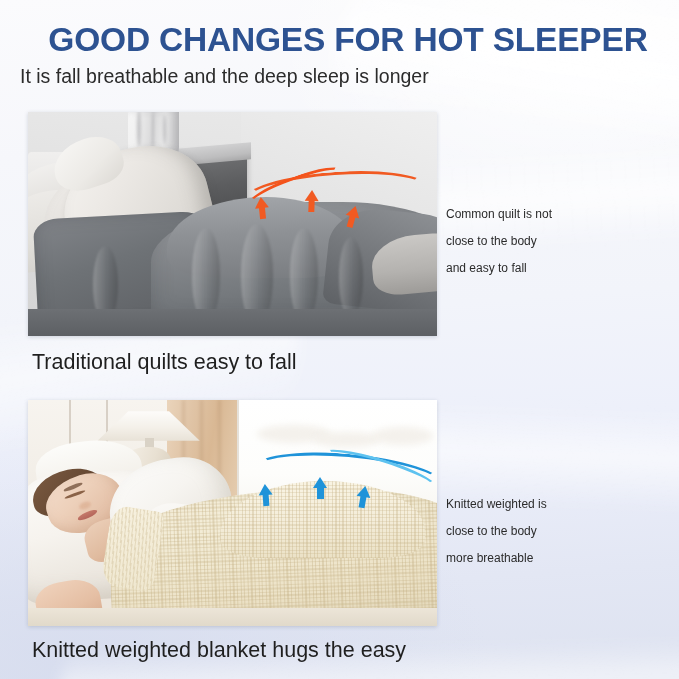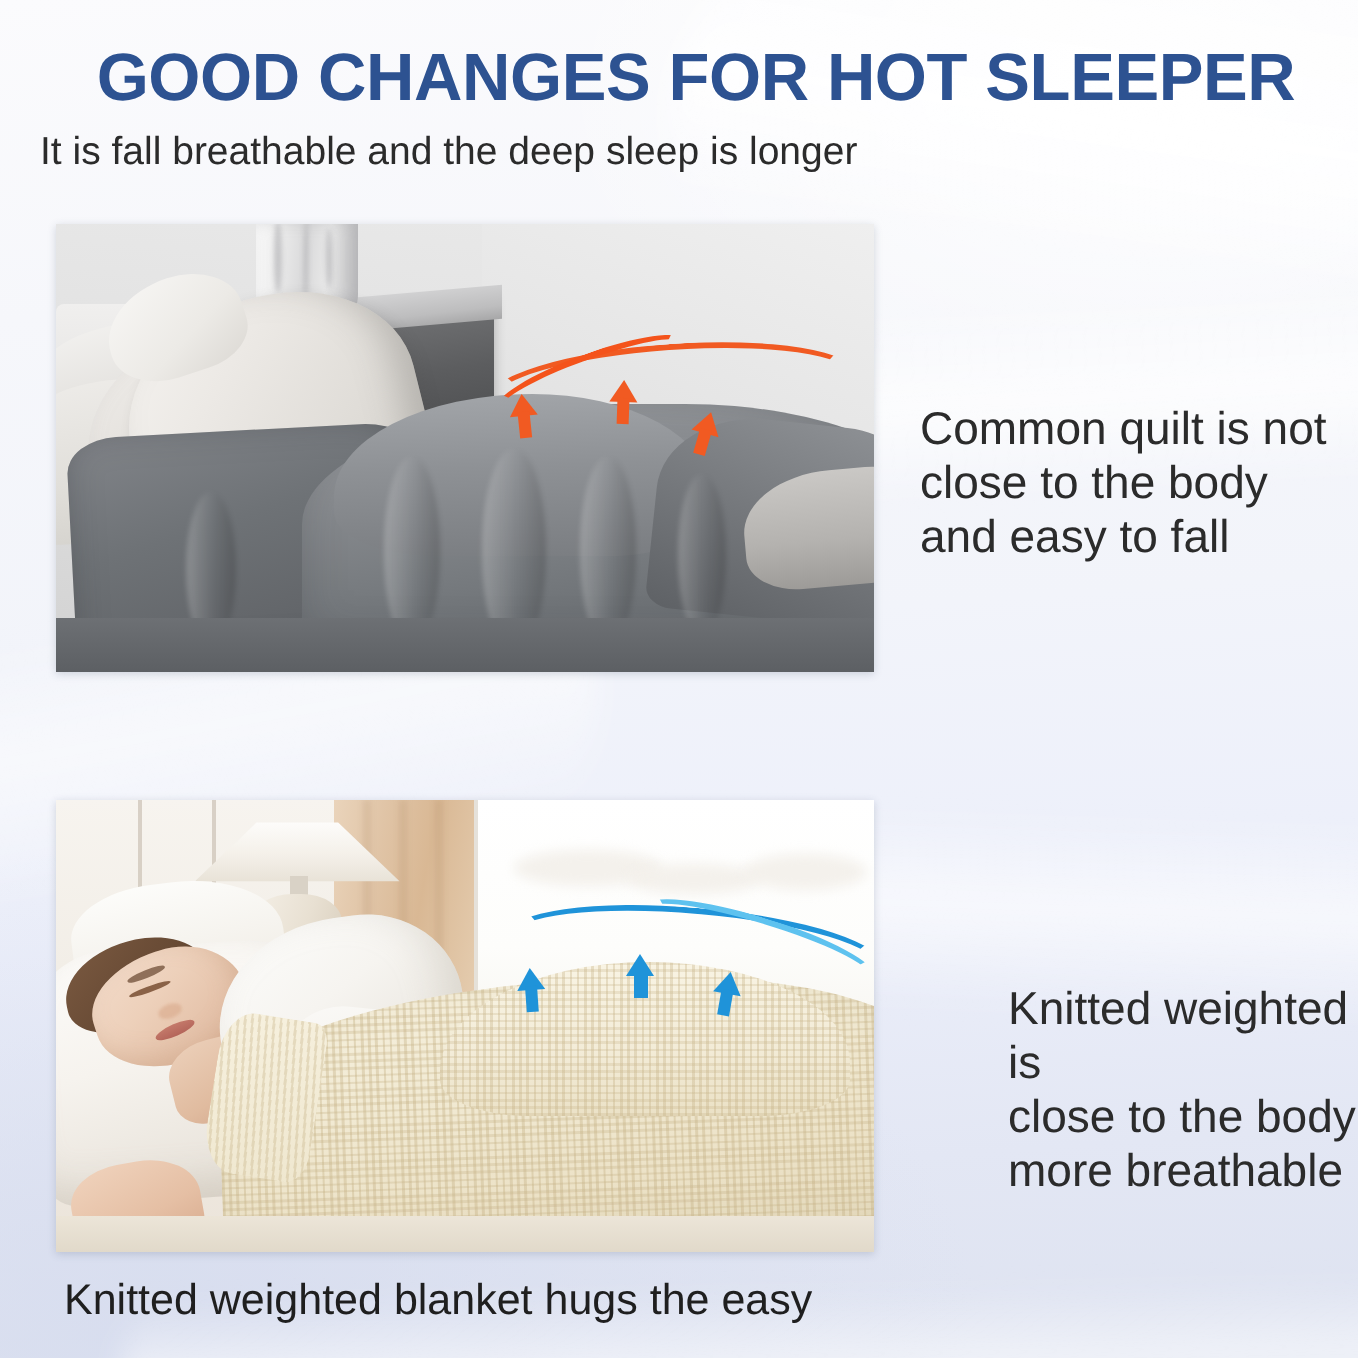--- a/index.html
+++ b/index.html
@@ -436,28 +436,28 @@
     border-right-color: transparent;
     transform: rotate(12deg);
   }
   .ar-b1 { left: 58%;   top: 38%;  transform: rotate(-4deg); }
   .ar-b2 { left: 71.5%; top: 35%;  transform: rotate(0deg); }
   .ar-b3 { left: 82.5%; top: 39%;  transform: rotate(10deg); }
 
   
   .side-caption {
     position: absolute;
-    left: 460px;
-    font-size: 23px;
+    left: 446px;
+    font-size: 12px;
     line-height: 27px;
     color: #2b2b2b;
     white-space: pre-line;
   }
   #caption-top-side    { top: 201px; }
-  #caption-bottom-side { top: 491px; margin-left: 44px; }
+  #caption-bottom-side { top: 491px; }
 
   .under-caption {
     position: absolute;
     left: 32px;
     font-size: 21.5px;
     line-height: 28px;
     color: #1f1f1f;
     white-space: nowrap;
   }
   #caption-top-under    { top: 348px; }
@@ -525,20 +525,21 @@
         <div class="head"></div>
           <div class="shaft"></div>
       </div>
     </div>
   </div>
 
   <div class="side-caption" id="caption-top-side">Common quilt is not
 close to the body
 and easy to fall</div>
 
+  <div class="under-caption" id="caption-top-under">Traditional quilts easy to fall</div>
 
   <div class="panel" id="panel-bottom">
     <div class="photo">
       <div class="c-bg"></div>
       <div class="c-wall-left"></div>
       <div class="c-panel-line" style="left:10%;"></div>
       <div class="c-panel-line" style="left:19%;"></div>
 
       <div class="c-window"></div>
       <div class="c-window-frame"></div>

